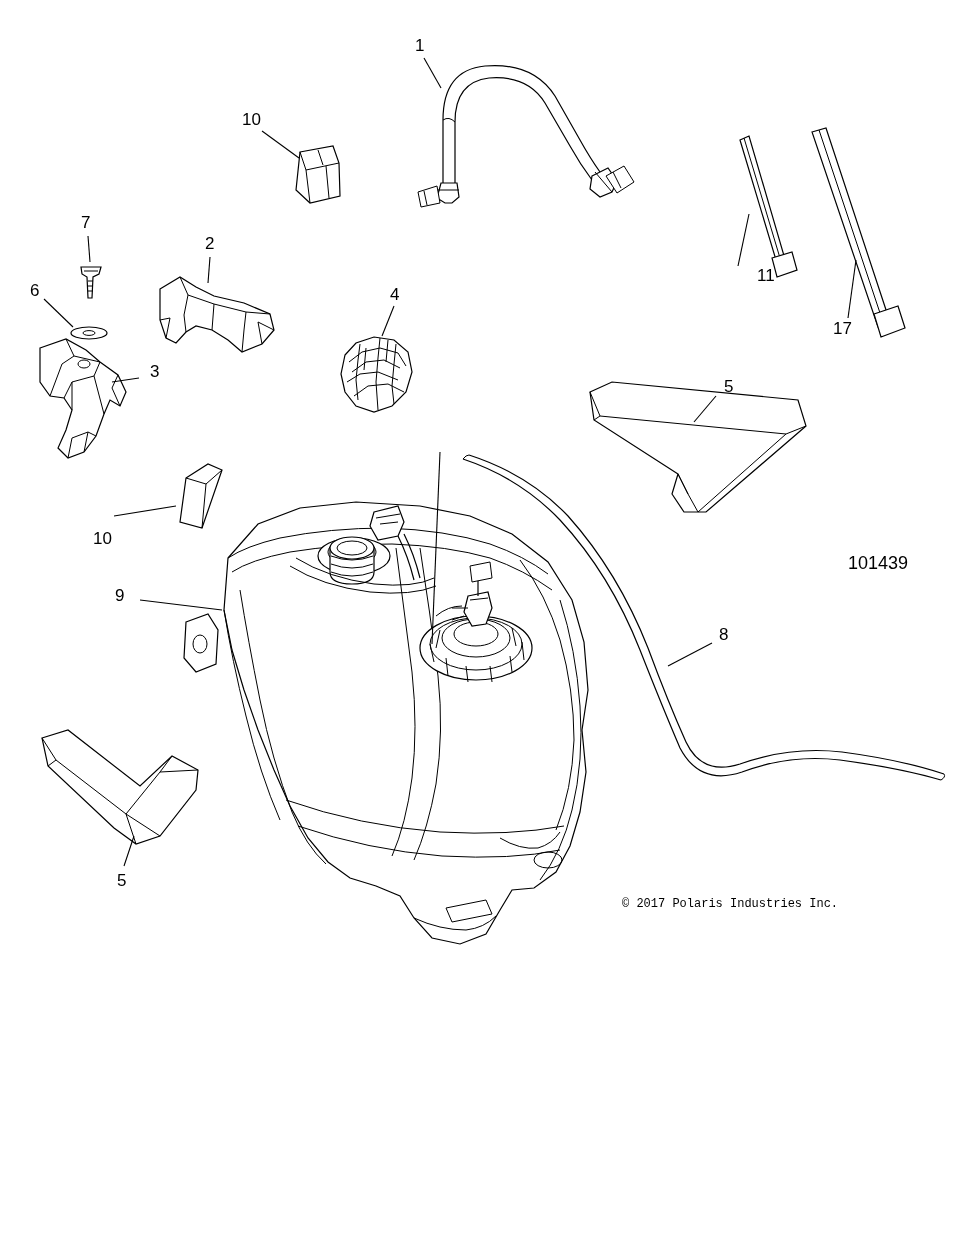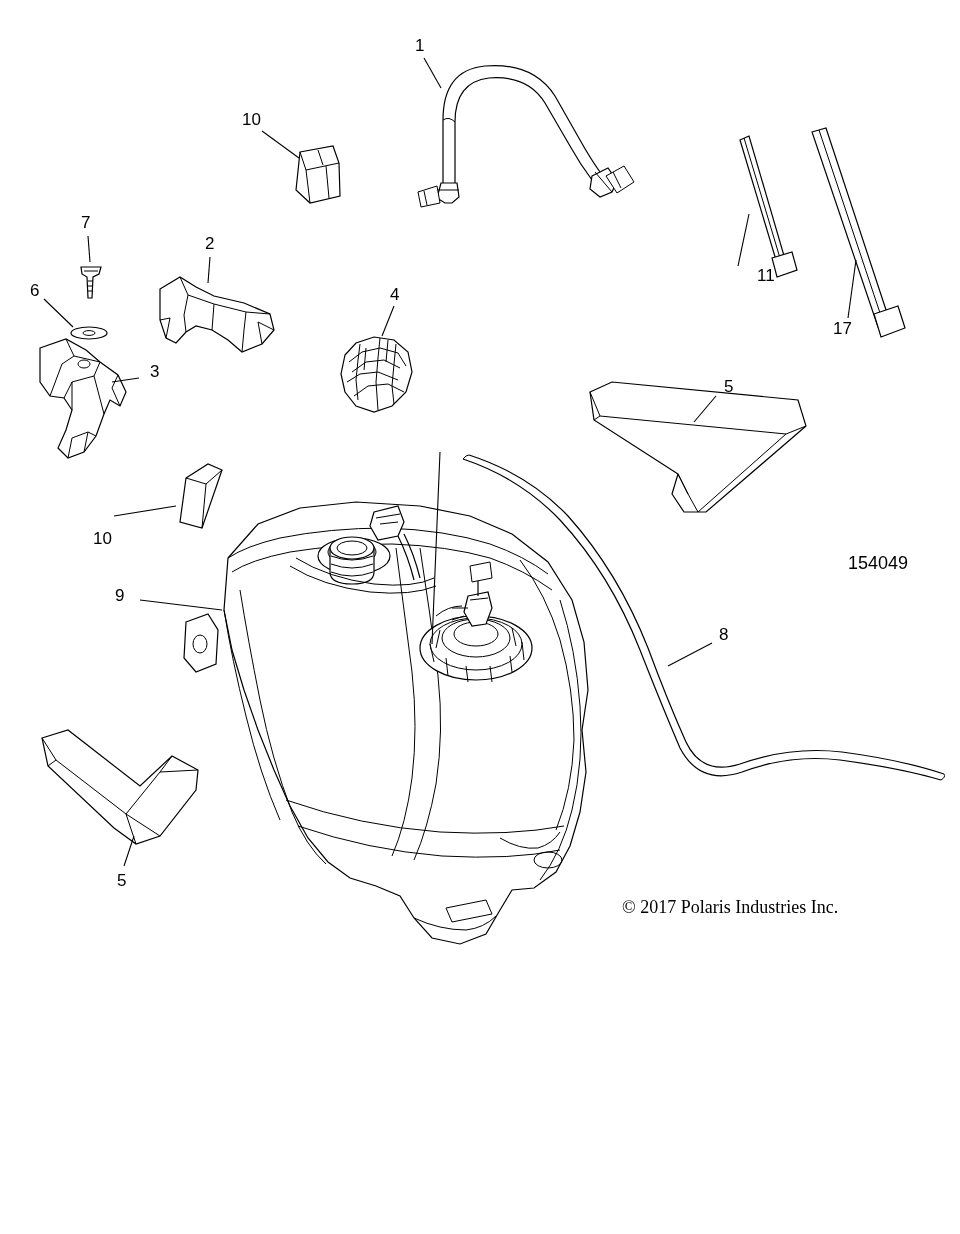--- a/index.html
+++ b/index.html
@@ -39,22 +39,22 @@
   }
   .diagram-id {
     position: absolute;
     font-family: "Liberation Sans", sans-serif;
     font-size: 18px;
     color: #000000;
     white-space: nowrap;
   }
   .copyright {
     position: absolute;
-    font-family: Liberation Serif, serif;
-    font-size: 18px;
+    font-family: Liberation Mono, monospace;
+    font-size: 12px;
     color: #000000;
     white-space: nowrap;
   }
   .ln { fill: none; stroke: #000000; stroke-width: 1.2; }
   .ln-thin { fill: none; stroke: #000000; stroke-width: 1; }
   .ln-lead { fill: none; stroke: #000000; stroke-width: 1.1; }
   .fillw { fill: #ffffff; stroke: #000000; stroke-width: 1.2; }
   .fillw-thin { fill: #ffffff; stroke: #000000; stroke-width: 1; }
 </style>
 </head>
@@ -269,17 +269,17 @@
   <div class="callout" style="left:390px; top:286px;">4</div>
   <div class="callout" style="left:722px; top:267px;margin-left:35px;">11</div>
   <div class="callout" style="left:833px; top:320px;">17</div>
   <div class="callout" style="left:150px; top:363px;">3</div>
   <div class="callout" style="left:724px; top:378px;">5</div>
   <div class="callout" style="left:93px;  top:530px;">10</div>
   <div class="callout" style="left:115px; top:587px;">9</div>
   <div class="callout" style="left:719px; top:626px;">8</div>
   <div class="callout" style="left:117px; top:872px;">5</div>
 
-  <div class="diagram-id" style="left:848px; top:553px;">154049</div>
+  <div class="diagram-id" style="left:848px; top:553px;">101439</div>
 
   <div class="copyright" style="left:622px; top:897px;">© 2017 Polaris Industries Inc.</div>
 
 </div>
 
 </body></html>

